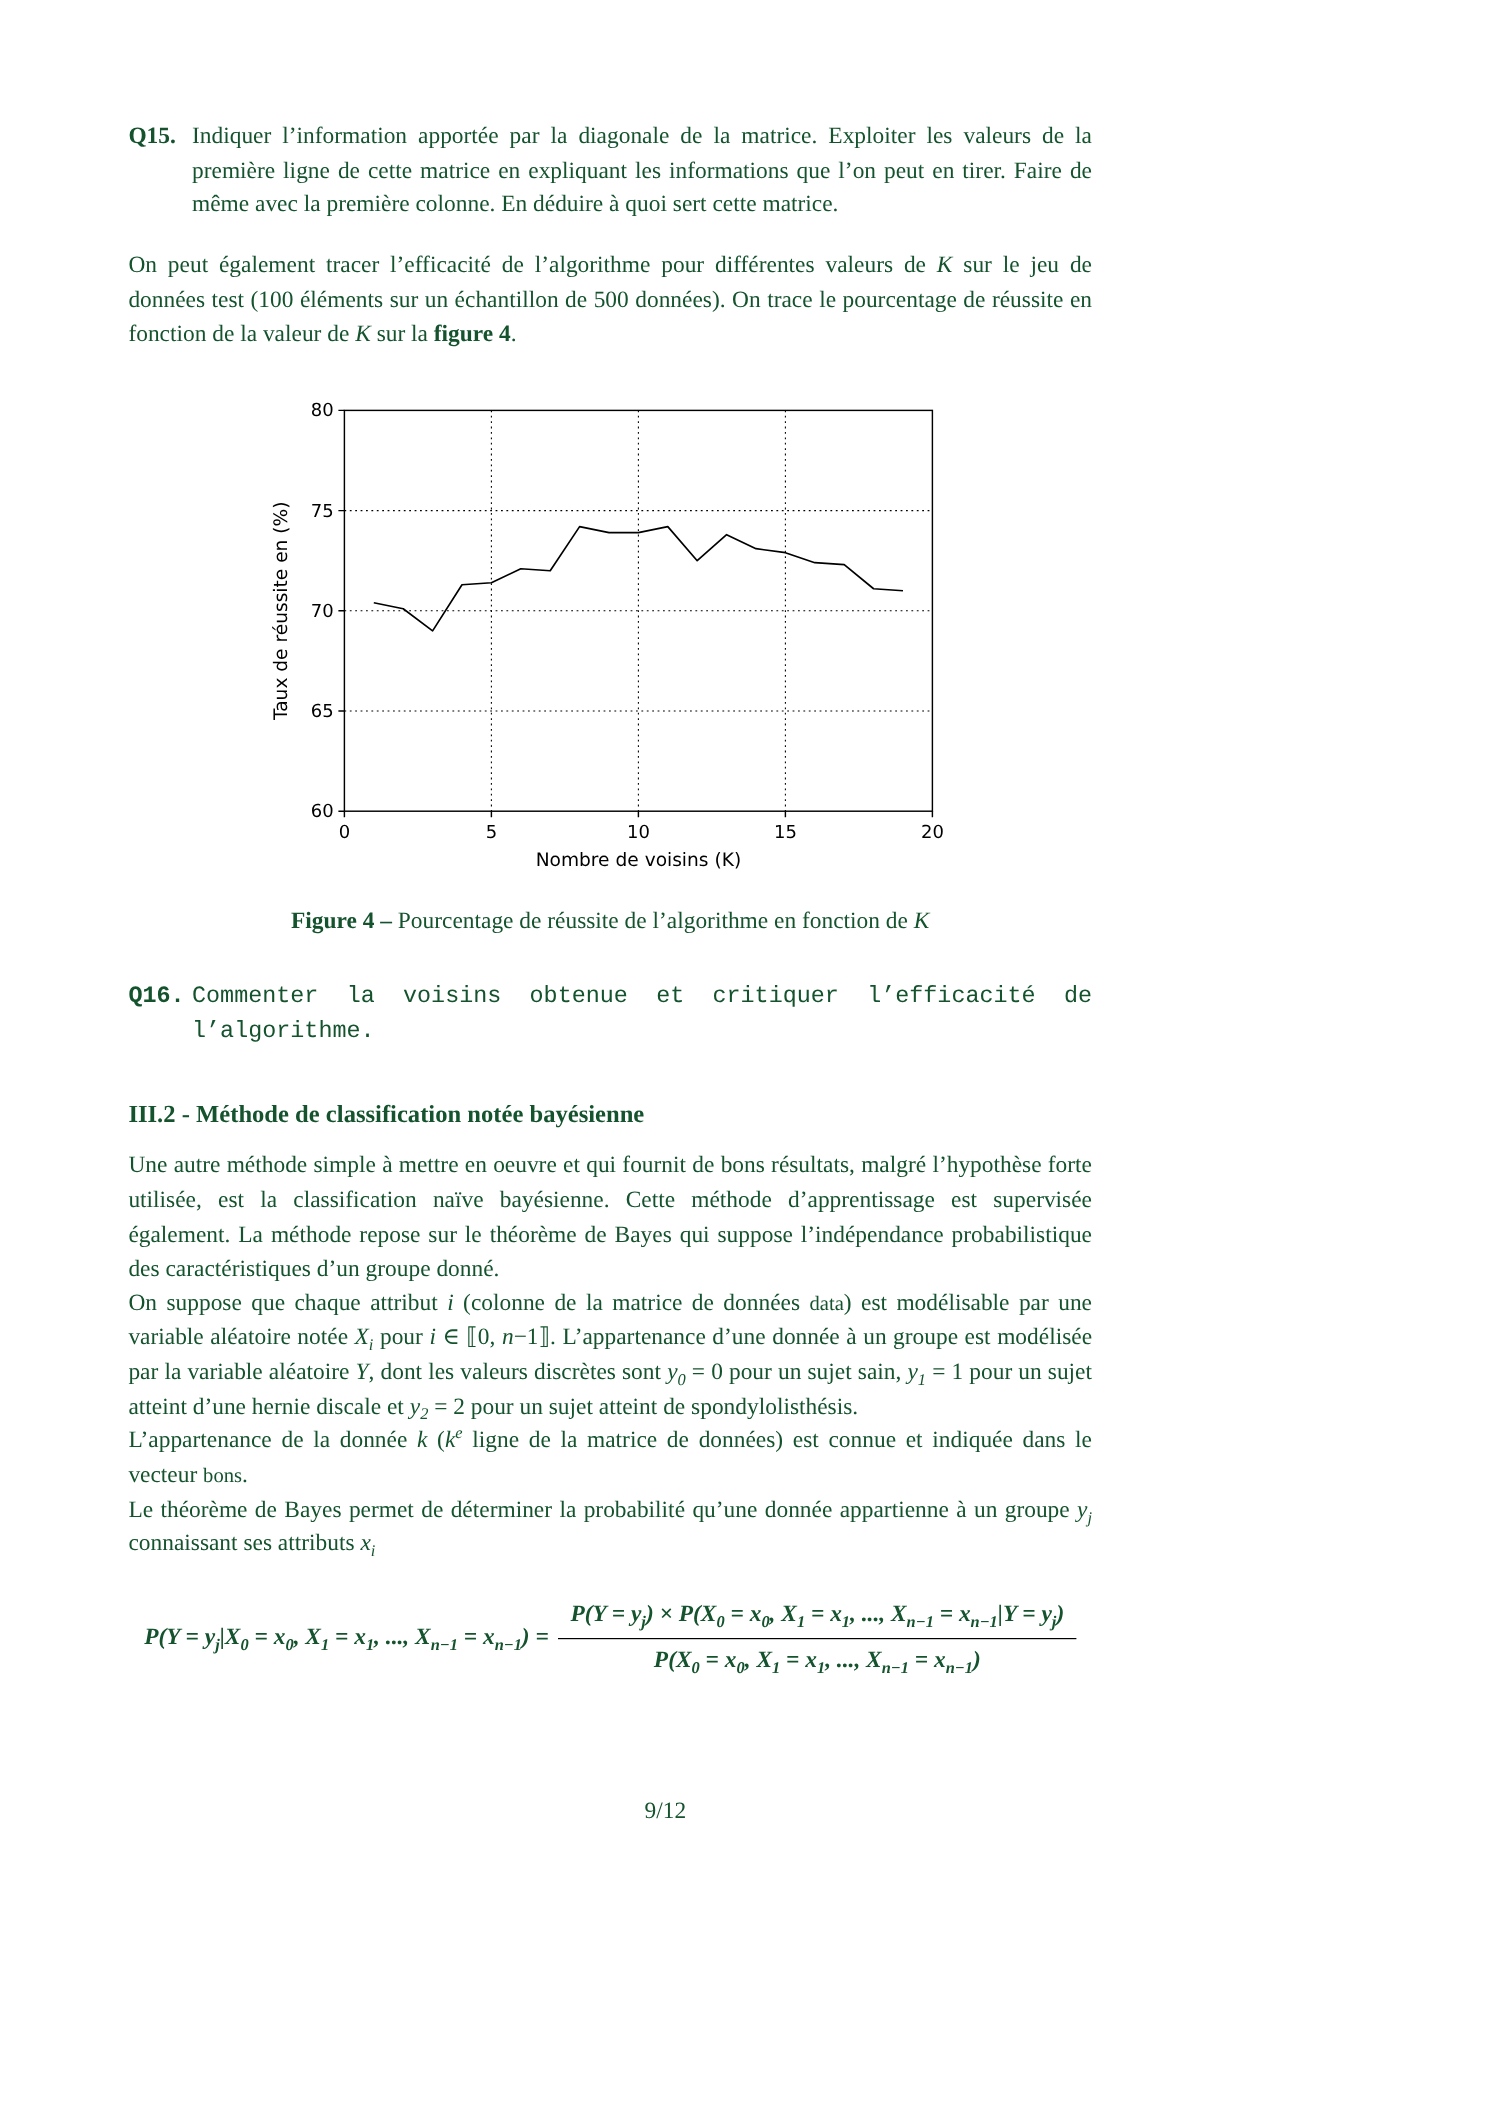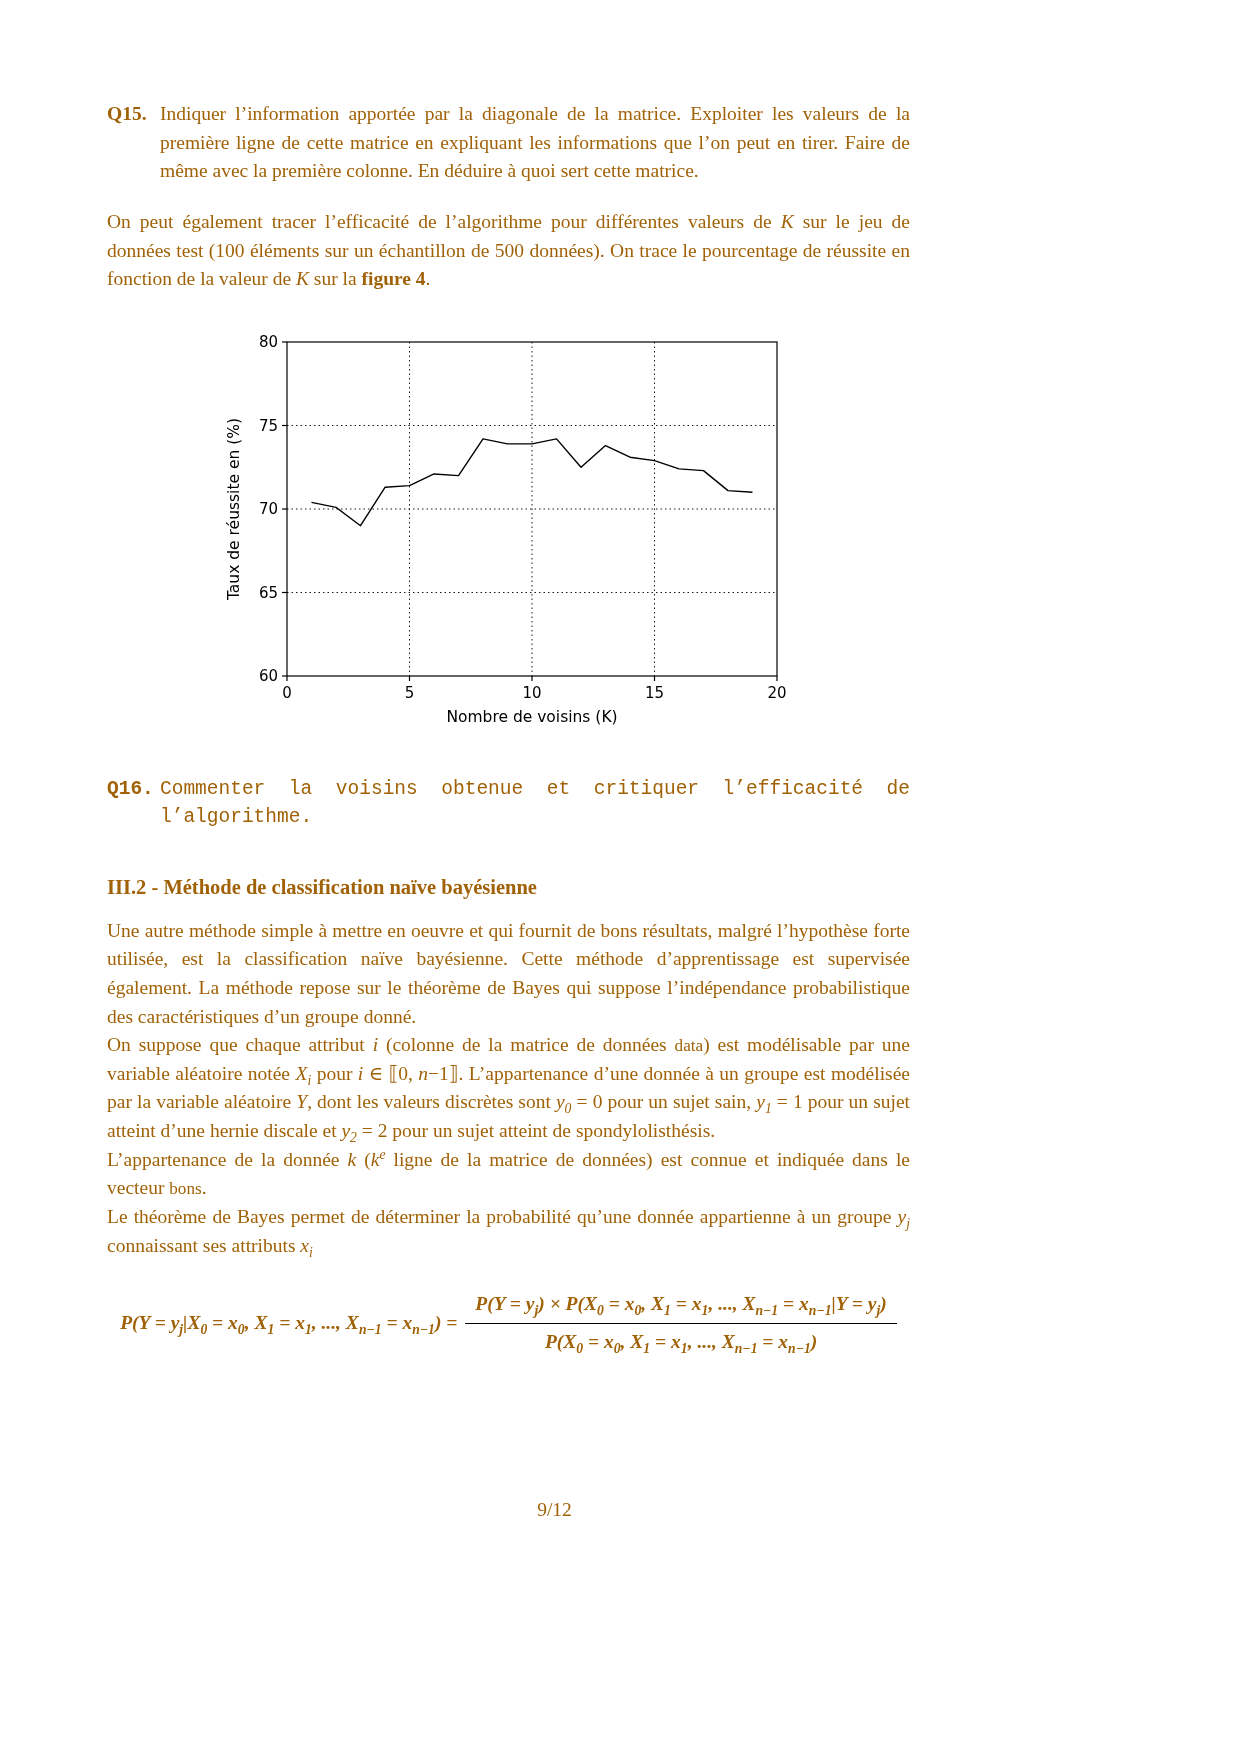--- a/index.html
+++ b/index.html
@@ -1,18 +1,18 @@
 <!DOCTYPE html>
 <html><head>
 <meta charset="utf-8">
 <style>
   html,body{margin:0;padding:0;background:#ffffff;}
   .page{
     width:1148px;height:1754px;position:relative;box-sizing:border-box;
-    padding:100px 238px 0 107px;background:#ffffff;color:#a16207;
+    padding:100px 238px 0 107px;background:#ffffff;color:#14532d;
     font-family:"Liberation Serif","DejaVu Serif","DejaVu Sans",serif;
     font-size:19.5px;line-height:1.47;
   }
   p{margin:0;text-align:justify;}
   .question{position:relative;padding-left:53px;}
   .qlabel{position:absolute;left:0;top:0;font-weight:bold;}
   .para{margin:0;}
   .intro{margin-top:22px;}
   .figure{margin:34px 0 0 0;text-align:center;}
   .caption{margin-top:12px;text-align:center;}
@@ -74,28 +74,29 @@
         <line x1="64" y1="181" x2="59" y2="181" class="tick"></line>
         <text x="55" y="186" text-anchor="end" class="ticklab">70</text>
         <line x1="64" y1="97.5" x2="59" y2="97.5" class="tick"></line>
         <text x="55" y="102.5" text-anchor="end" class="ticklab">75</text>
         <line x1="64" y1="14" x2="59" y2="14" class="tick"></line>
         <text x="55" y="19" text-anchor="end" class="ticklab">80</text>
         <polyline points="88.5,174.3199999999999 113,179.3300000000001 137.5,197.7 162,159.29000000000005 186.5,157.6199999999999 211,145.9300000000001 235.5,147.6 260,110.85999999999993 284.5,115.86999999999989 309,115.86999999999989 333.5,110.85999999999993 358,139.25 382.5,117.54000000000005 407,129.2300000000001 431.5,132.5699999999999 456,140.9199999999999 480.5,142.59000000000003 505,162.6300000000001 529.5,164.29999999999998" class="series" stroke="#000000"></polyline>
         <text x="309" y="394" text-anchor="middle" class="axlab">Nombre de voisins (K)</text>
         <text x="16" y="181" text-anchor="middle" class="axlab" transform="rotate(-90 16 181)">Taux de réussite en (%)</text>
       </svg>
+    <figcaption class="caption"><b>Figure 4 – </b><span>Pourcentage de réussite de l’algorithme en fonction de </span><i>K</i></figcaption>
   </figure>
 
   <div class="question q16">
     <span class="qlabel">Q16.</span>
     <p>Commenter la voisins obtenue et critiquer l’efficacité de l’algorithme.</p>
   </div>
 
-  <h2 class="section-title">III.2 - Méthode de classification naïve bayésienne</h2>
+  <h2 class="section-title">III.2 - Méthode de classification notée bayésienne</h2>
 
   <p class="para">Une autre méthode simple à mettre en oeuvre et qui fournit de bons résultats, malgré l’hypothèse forte utilisée, est la classification naïve bayésienne. Cette méthode d’apprentissage est supervisée également. La méthode repose sur le théorème de Bayes qui suppose l’indépendance probabilistique des caractéristiques d’un groupe donné.</p>
   <p class="para"><span>On suppose que chaque attribut </span><i>i</i><span> (colonne de la matrice de données </span><code class="tt">data</code><span>) est modélisable par une variable aléatoire notée </span><i>X</i><sub>i</sub><span> pour </span><i>i</i><span> ∈ ⟦0, </span><i>n</i><span>−1⟧. L’appartenance d’une donnée à un groupe est modélisée par la variable aléatoire </span><i>Y</i><span>, dont les valeurs discrètes sont </span><i>y</i><sub>0</sub><span> = 0 pour un sujet sain, </span><i>y</i><sub>1</sub><span> = 1 pour un sujet atteint d’une hernie discale et </span><i>y</i><sub>2</sub><span> = 2 pour un sujet atteint de spondylolisthésis.</span></p>
   <p class="para"><span>L’appartenance de la donnée </span><i>k</i><span> (</span><i>k</i><sup>e</sup><span> ligne de la matrice de données) est connue et indiquée dans le vecteur </span><code class="tt">bons</code><span>.</span></p>
   <p class="para"><span>Le théorème de Bayes permet de déterminer la probabilité qu’une donnée appartienne à un groupe </span><i>y</i><sub>j</sub><span> connaissant ses attributs </span><i>x</i><sub>i</sub></p>
 
   <div class="equation">
     <span class="eq-lhs"><i>P(Y = y</i><sub>j</sub><i>|X</i><sub>0</sub><i> = x</i><sub>0</sub><i>, X</i><sub>1</sub><i> = x</i><sub>1</sub><i>, ..., X</i><sub>n−1</sub><i> = x</i><sub>n−1</sub><i>) =</i></span>
     <span class="frac">
       <span class="num"><i>P(Y = y</i><sub>j</sub><i>) × P(X</i><sub>0</sub><i> = x</i><sub>0</sub><i>, X</i><sub>1</sub><i> = x</i><sub>1</sub><i>, ..., X</i><sub>n−1</sub><i> = x</i><sub>n−1</sub><i>|Y = y</i><sub>j</sub><i>)</i></span>

